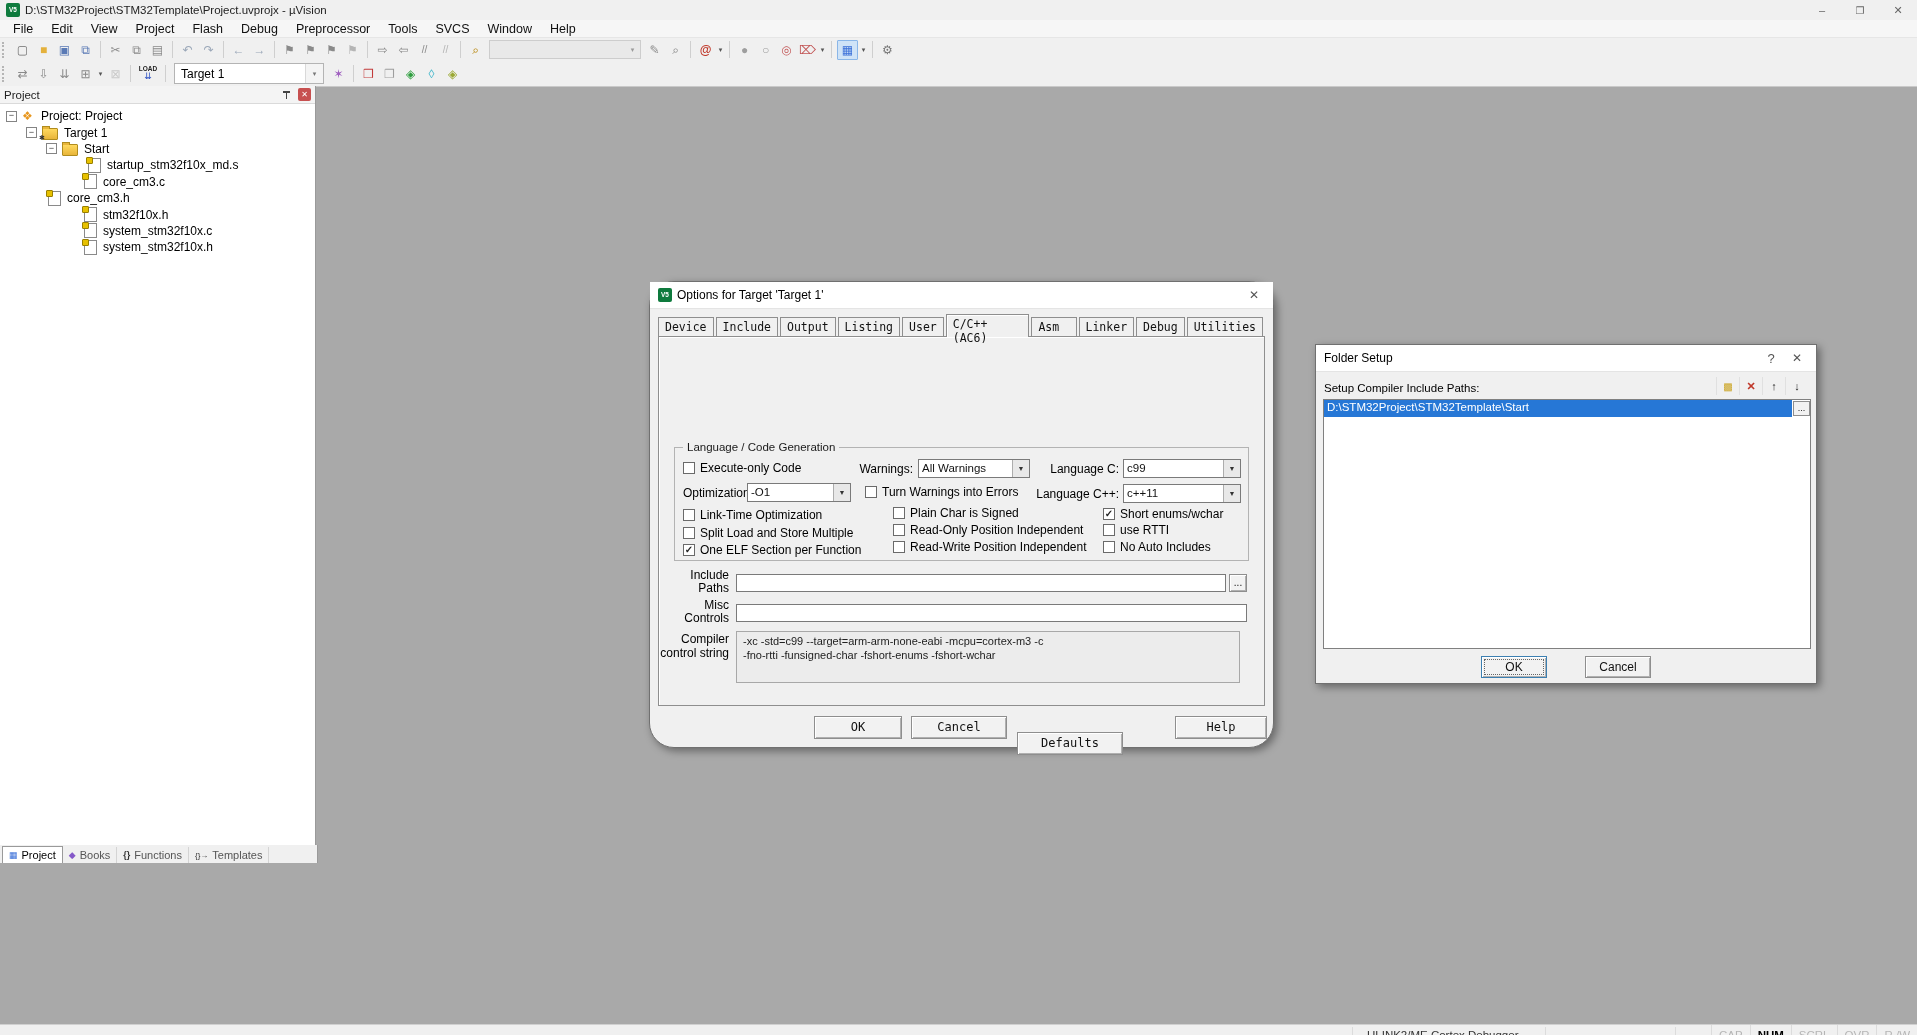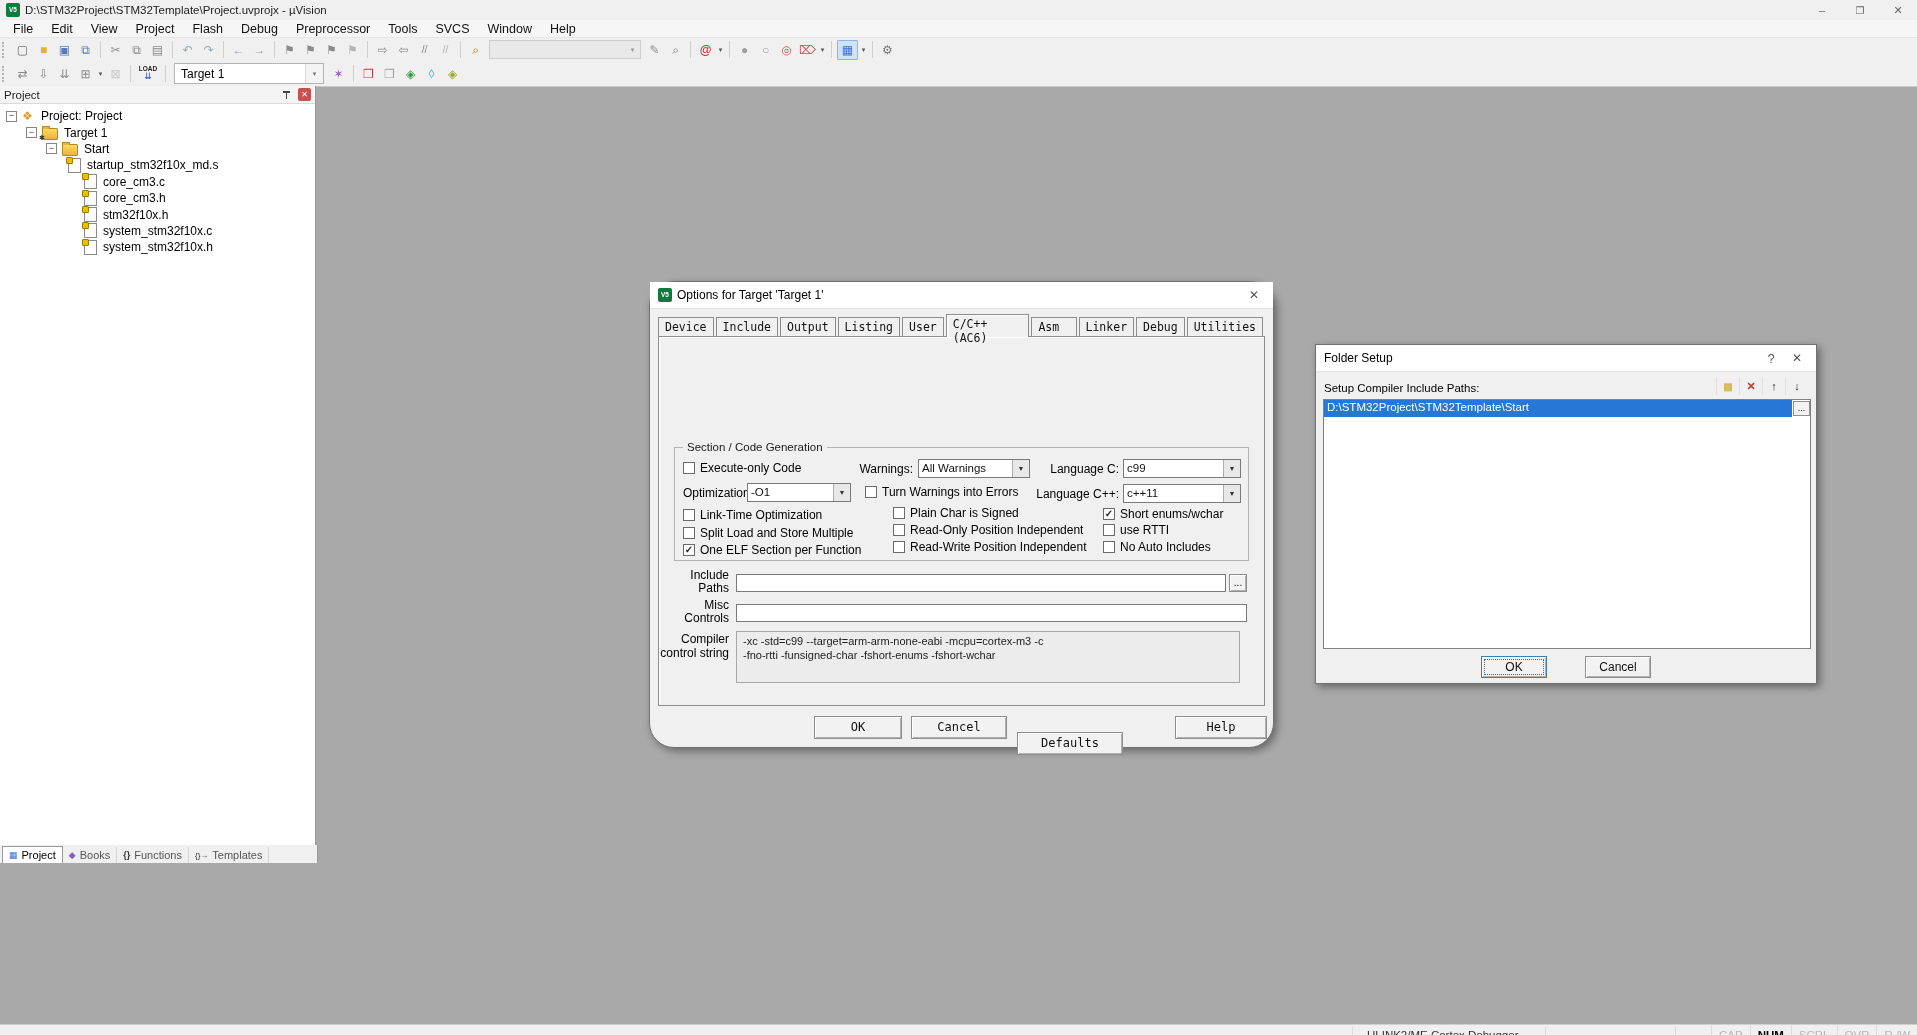--- a/index.html
+++ b/index.html
@@ -264,29 +264,29 @@
       <div class="trow" style="padding-left:26px">
         <span class="expander"></span>
         <span class="ti ti-folder ti-target"></span>
         <span class="tlabel">Target 1</span>
       </div>
       <div class="trow" style="padding-left:46px">
         <span class="expander"></span>
         <span class="ti ti-folder"></span>
         <span class="tlabel">Start</span>
       </div>
-      <div class="trow" style="padding-left:68px">
+      <div class="trow" style="padding-left:88px">
         <span class="ti ti-file"></span>
         <span class="tlabel">startup_stm32f10x_md.s</span>
       </div>
       <div class="trow" style="padding-left:84px">
         <span class="ti ti-file"></span>
         <span class="tlabel">core_cm3.c</span>
       </div>
-      <div class="trow" style="padding-left:84px">
+      <div class="trow" style="padding-left:48px">
         <span class="ti ti-file"></span>
         <span class="tlabel">core_cm3.h</span>
       </div>
       <div class="trow" style="padding-left:84px">
         <span class="ti ti-file"></span>
         <span class="tlabel">stm32f10x.h</span>
       </div>
       <div class="trow" style="padding-left:84px">
         <span class="ti ti-file"></span>
         <span class="tlabel">system_stm32f10x.c</span>
@@ -347,21 +347,21 @@
       <span class="tab active">C/C++ (AC6)</span>
       <span class="tab" style="width:34px">Asm</span>
       <span class="tab">Linker</span>
       <span class="tab">Debug</span>
       <span class="tab">Utilities</span>
     </div>
     <div class="tabpage">
 
 
       <div class="grp" style="left:15px;top:110px;width:573px;height:112px;">
-        <span class="grp-legend">Section / Code Generation</span>
+        <span class="grp-legend">Language / Code Generation</span>
 
         <span class="cbrow" style="left:8px;top:13px;">
           <span class="cb"></span>
           <span class="lbl">Execute-only Code</span>
         </span>
         <span class="lbl abs r" style="left:180px;top:14px;width:58px;">Warnings:</span>
         <span class="sel" style="left:243px;top:11px;width:112px;">
           <span class="val">All Warnings</span>
             <span class="dd"></span>
         </span>

